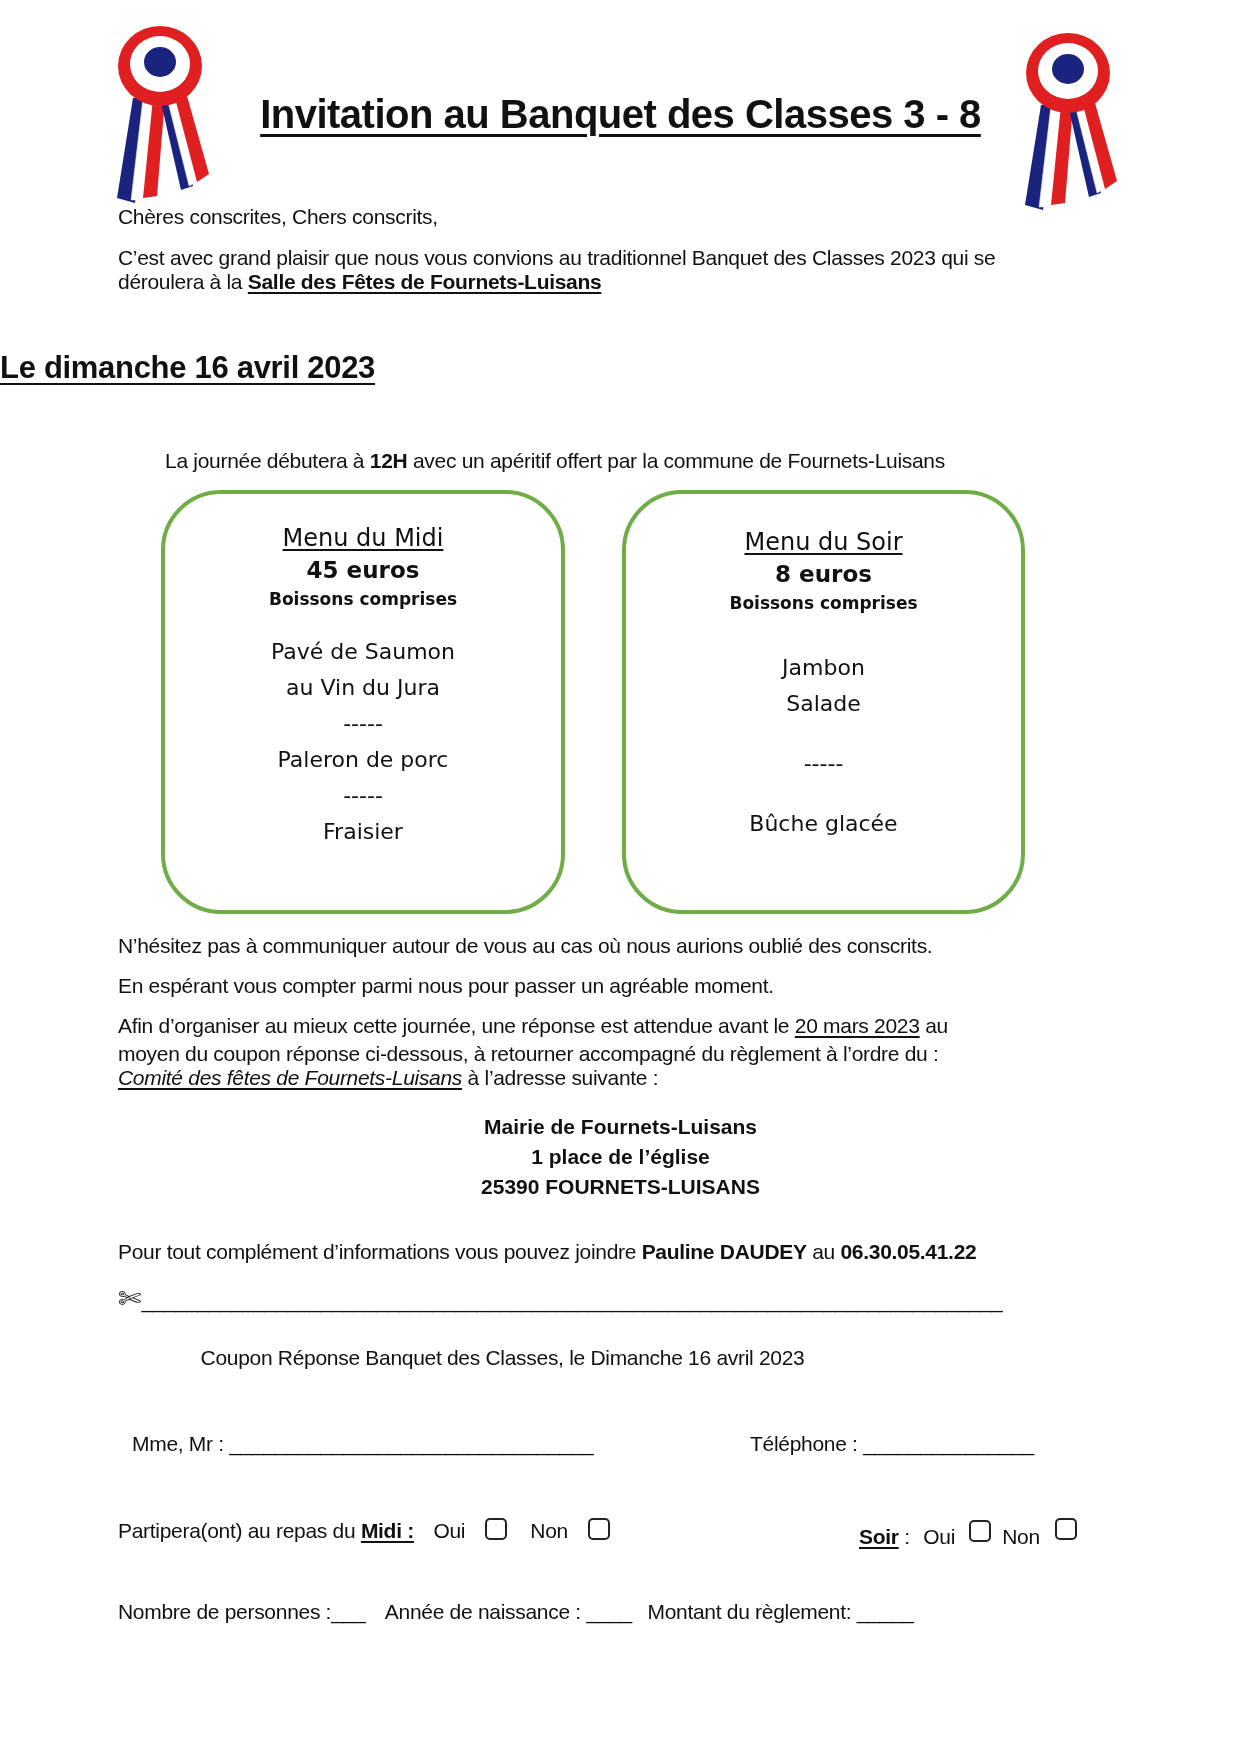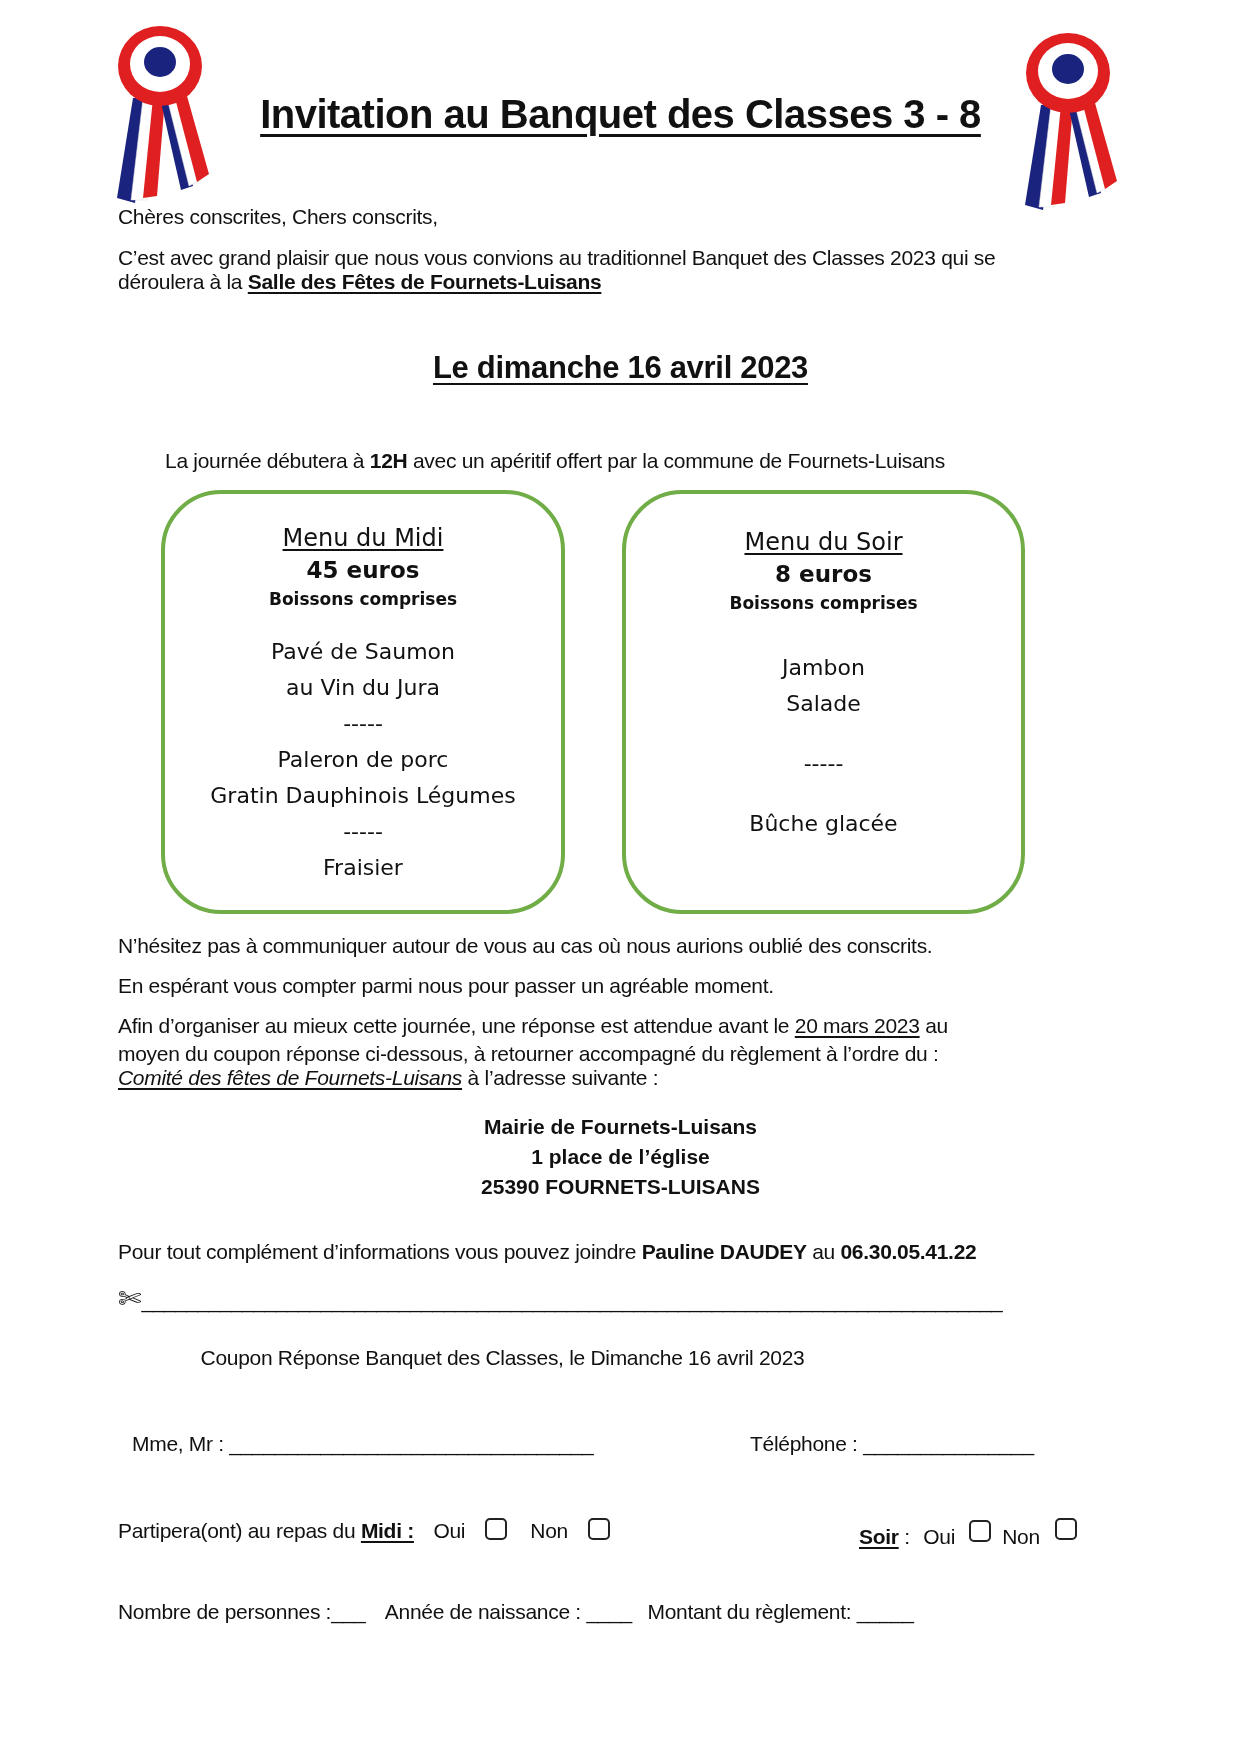--- a/index.html
+++ b/index.html
@@ -17,21 +17,21 @@
     .txt { font-size: 21px; line-height: 24px; letter-spacing: -0.3px; }
     .center { text-align: center; }
     .u { text-decoration: underline; text-underline-offset: 3px; text-align: center; }
     .b { font-weight: bold; }
     .i { font-style: italic; }
 
     
     .rosette { width: 110px; height: 190px; }
 
     .date-heading {
-      left: 0; width: 1241px; top: 350px; text-align: center;
+      left: 0; width: 1241px; top: 350px; text-align: left;
       font-size: 31px; font-weight: bold; letter-spacing: -0.3px;
     }
     .date-heading span { text-decoration: underline; text-underline-offset: 5px; text-decoration-thickness: 2px; }
 
     .menu-box {
       position: absolute; border: 4px solid #70ad47; border-radius: 60px;
       box-sizing: border-box; text-align: center;
       font-family: "DejaVu Sans", sans-serif;
     }
     .menu-box .m-title { font-size: 24px; font-weight: normal; text-decoration: underline; text-underline-offset: 3px; line-height: 32px; }
@@ -93,21 +93,20 @@
 
 <div class="menu-box" style="left:161px; top:490px; width:404px; height:424px; padding-top:28px;">
   <div class="m-title">Menu du Midi</div>
   <div class="m-price">45 euros</div>
   <div class="m-drinks">Boissons comprises</div>
   <div style="height:22px;"></div>
   <div class="m-item">Pavé de Saumon</div>
   <div class="m-item">au Vin du Jura</div>
   <div class="m-item">-----</div>
   <div class="m-item">Paleron de porc</div>
-  <div class="m-item">Gratin Dauphinois Légumes</div>
   <div class="m-item">-----</div>
   <div class="m-item">Fraisier</div>
 </div>
 
 <div class="menu-box" style="left:622px; top:490px; width:403px; height:424px; padding-top:32px;">
   <div class="m-title">Menu du Soir</div>
   <div class="m-price">8 euros</div>
   <div class="m-drinks">Boissons comprises</div>
   <div style="height:34px;"></div>
   <div class="m-item">Jambon</div>

